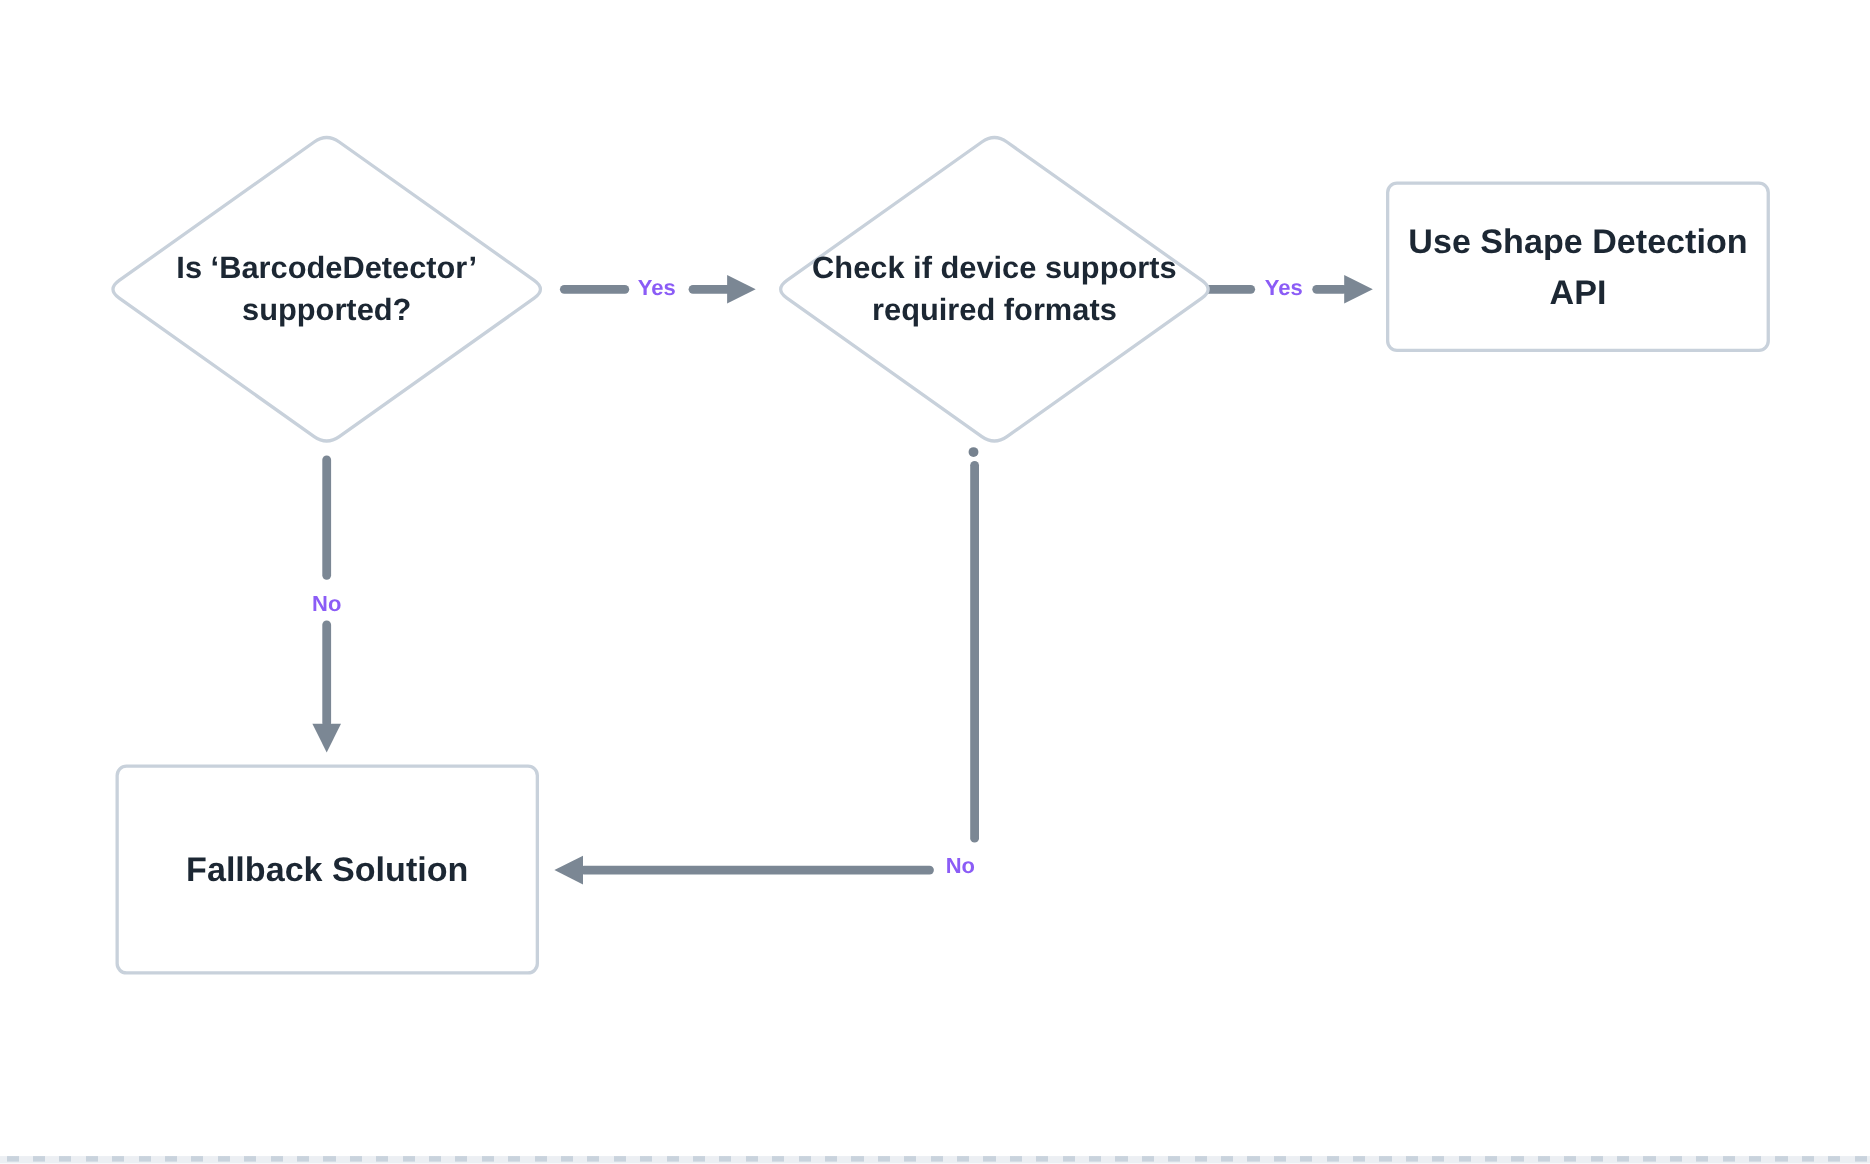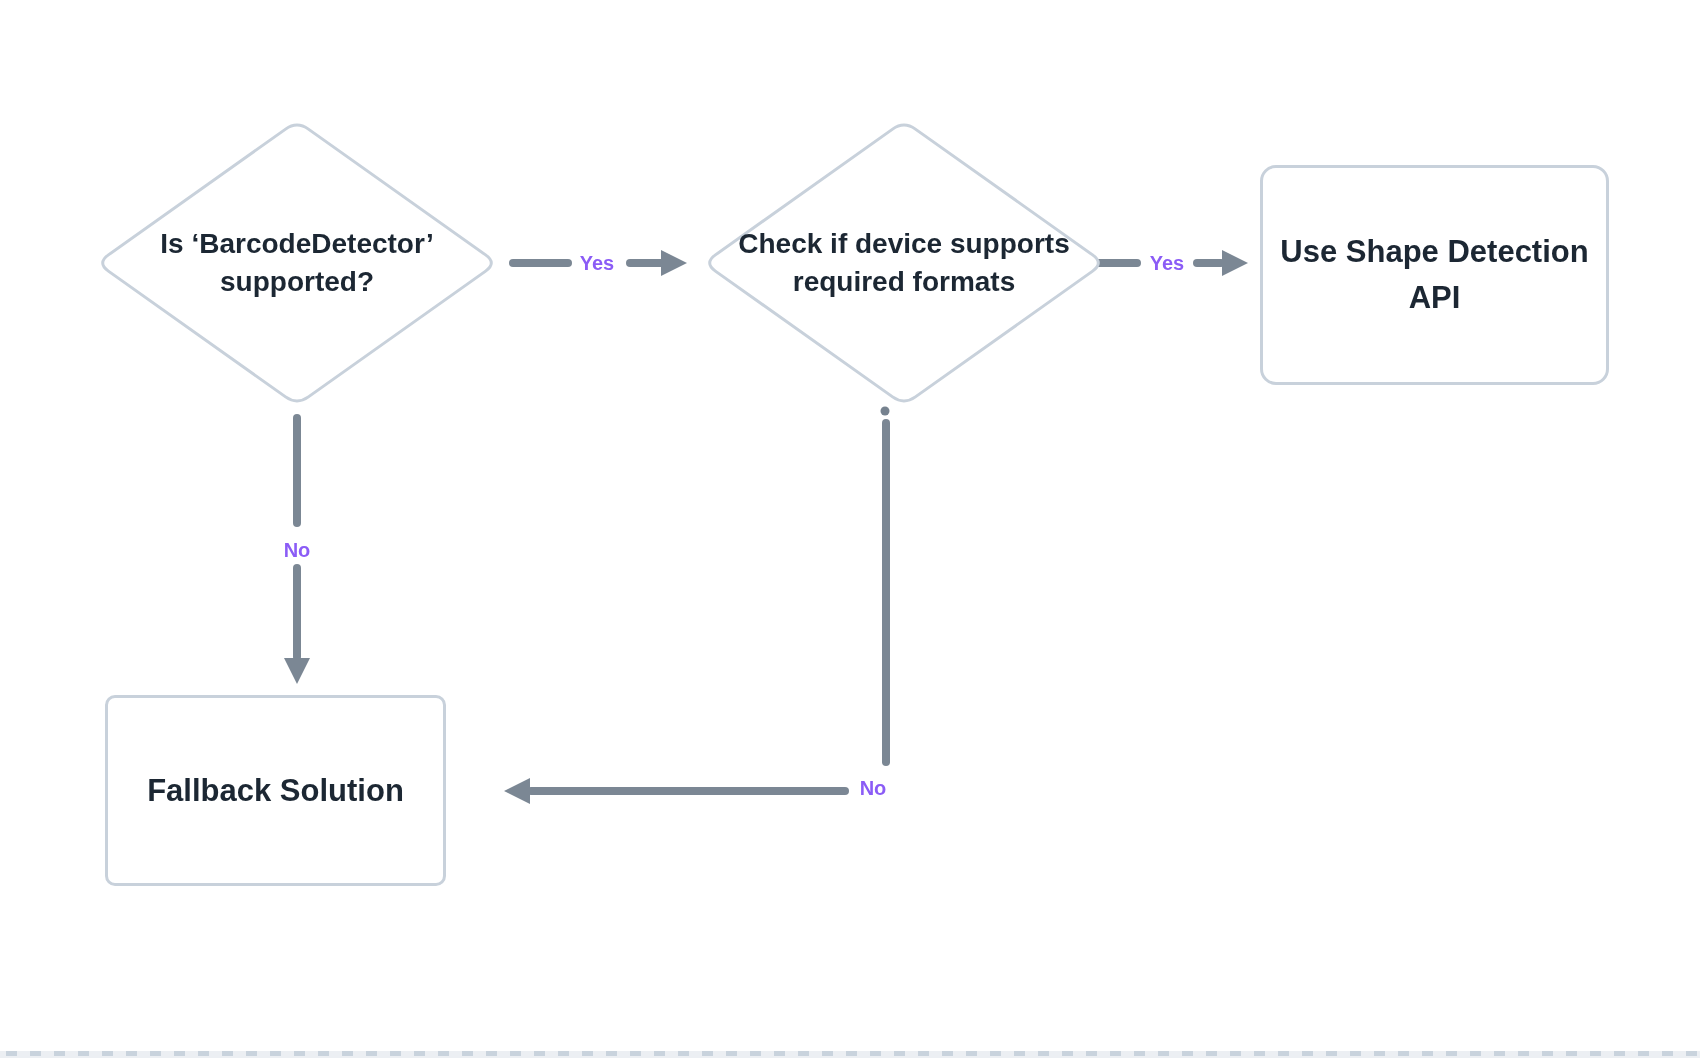--- a/index.html
+++ b/index.html
@@ -137,25 +137,25 @@
   </div>
 
   <div class="node diamond-node" style="left:702px; top:117px;">
     <svg class="diamond-shape" viewBox="0 0 404 292" xmlns="http://www.w3.org/2000/svg">
       <path d="M213.4 12.1 L390.6 137.9 Q402 146 390.6 154.1 L213.4 279.9 Q202 288 190.6 279.9
                L13.4 154.1 Q2 146 13.4 137.9 L190.6 12.1 Q202 4 213.4 12.1 Z"></path>
     </svg>
     <div class="node-label w2">Check if device supports required formats</div>
   </div>
 
-  <div class="node rect-node" style="left:1260px; top:165px; width:349px; height:220px;border-radius:16px;">
+  <div class="node rect-node" style="left:1260px; top:165px; width:349px; height:155px;">
     <div class="node-label">Use Shape Detection API</div>
   </div>
 
-  <div class="node rect-node" style="left:105px; top:695px; width:341px; height:191px;">
+  <div class="node rect-node" style="left:105px; top:695px; width:385px; height:191px;">
     <div class="node-label">Fallback Solution</div>
   </div>
 
   <div class="edge-label" style="left:597px; top:263px;">Yes</div>
   <div class="edge-label" style="left:1167px; top:263px;">Yes</div>
   <div class="edge-label" style="left:297px; top:550px;">No</div>
   <div class="edge-label" style="left:873px; top:788px;">No</div>
 
   <div class="bottom-strip"></div>
 

